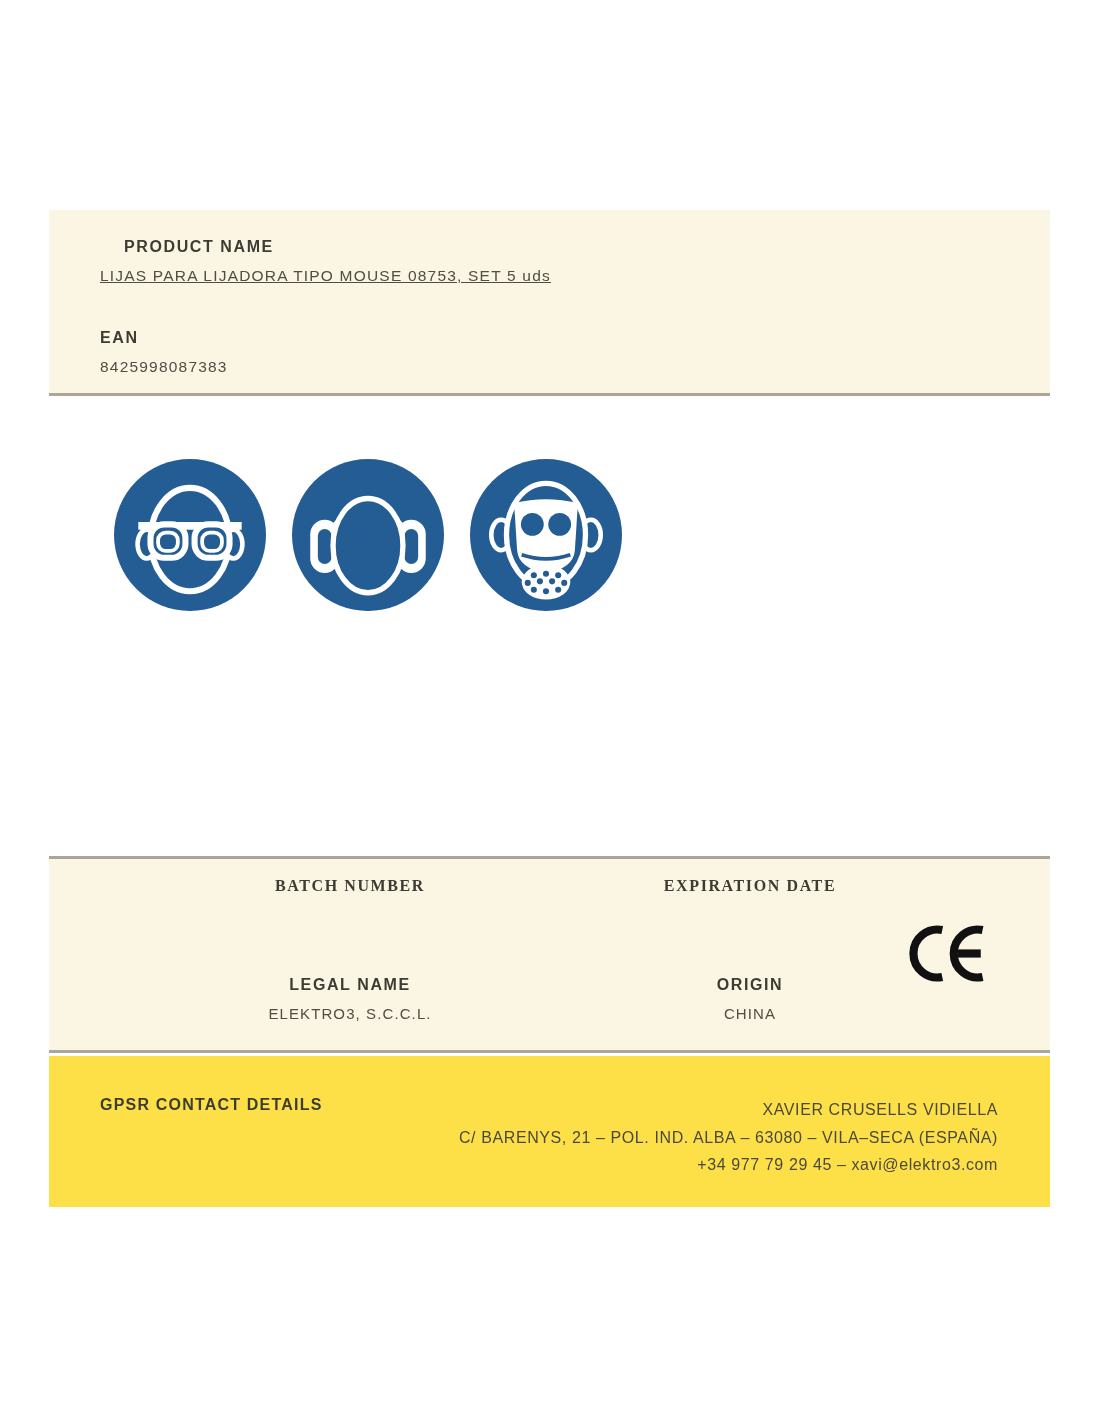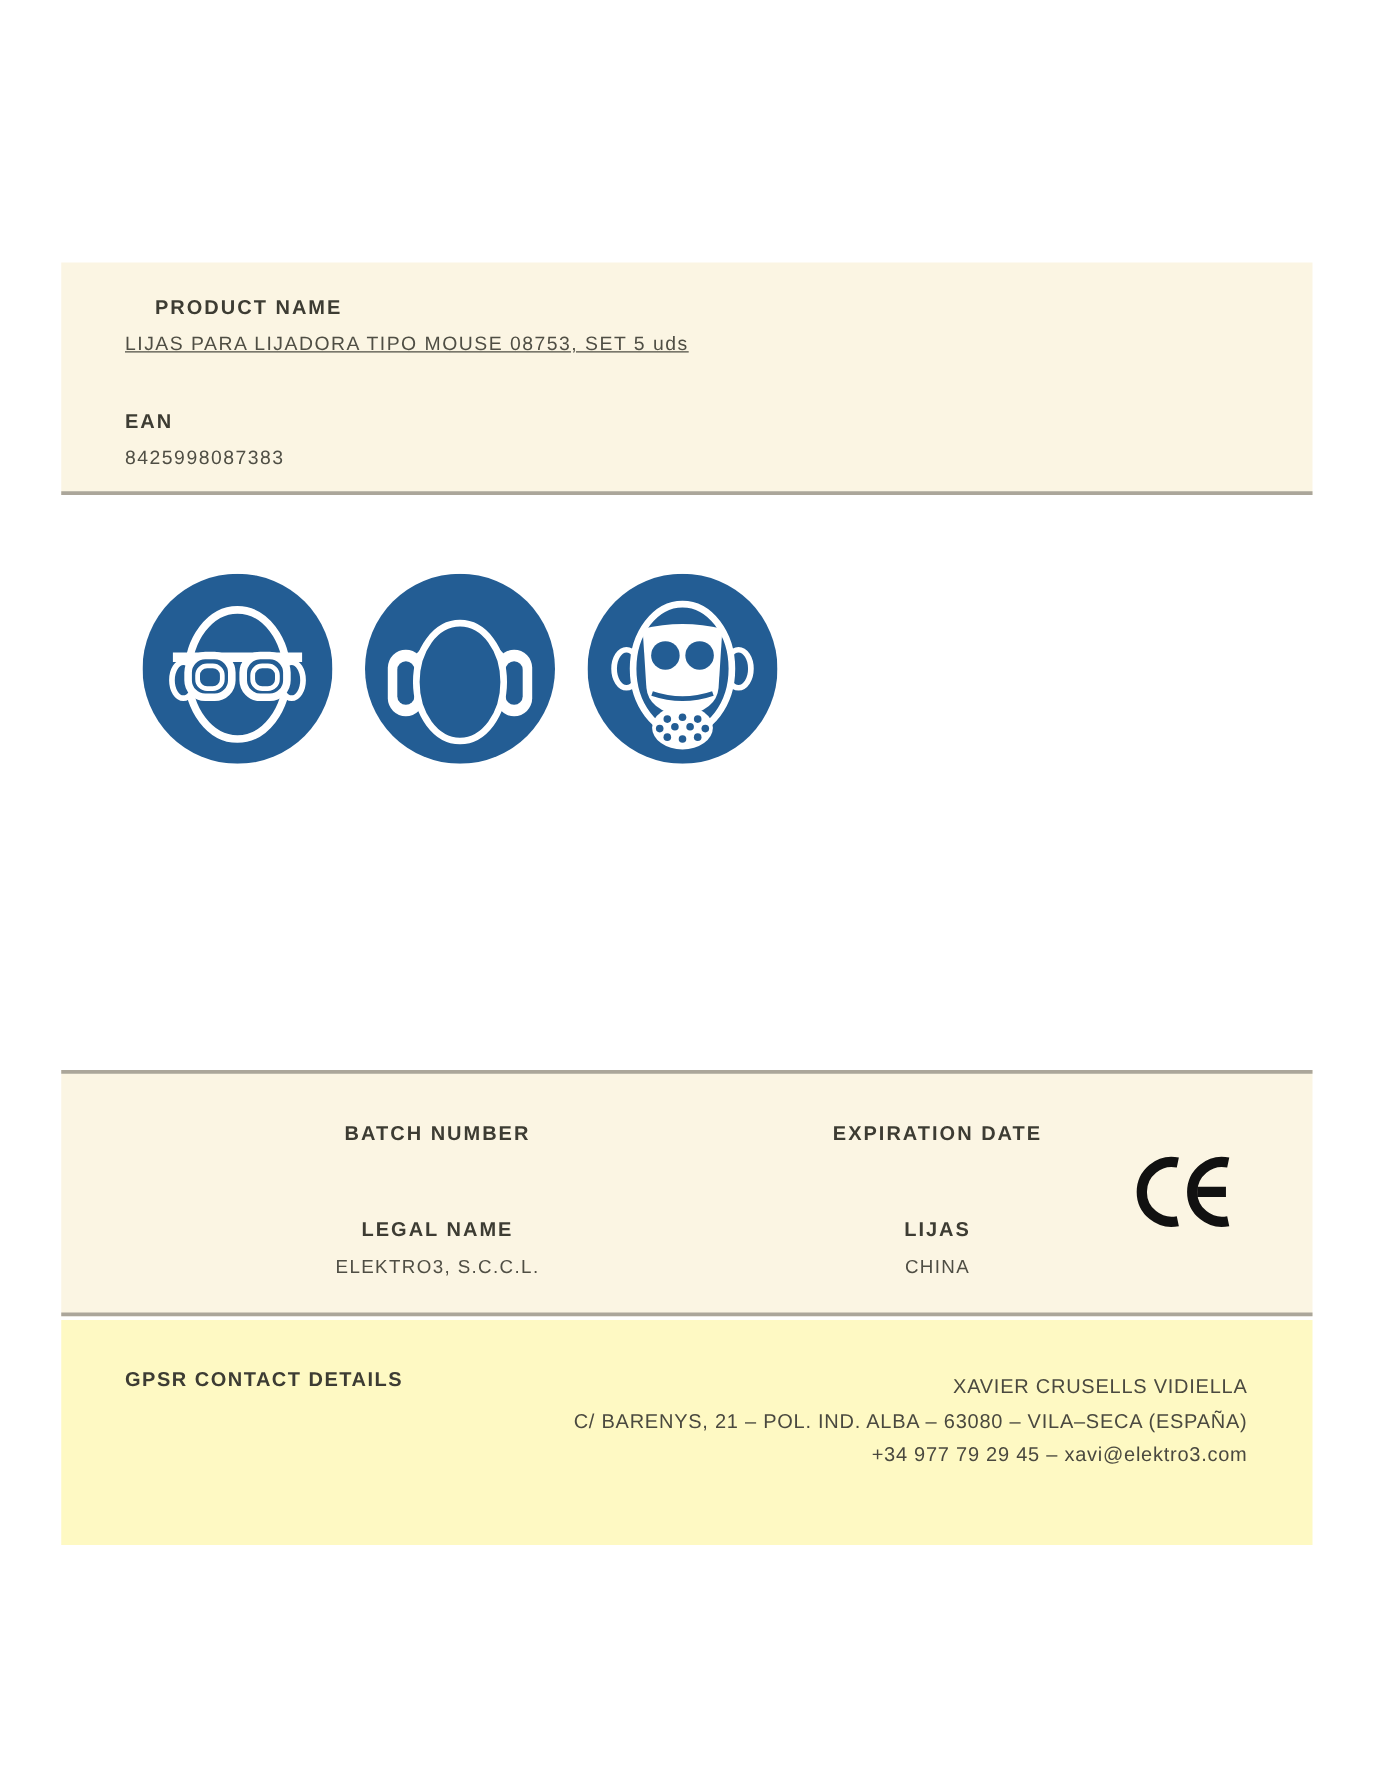--- a/index.html
+++ b/index.html
@@ -47,30 +47,30 @@
   
   .panel-batch {
     top: 856px; height: 197px;
     background: #fbf5e3;
     border-top: 3px solid #aba69a;
     border-bottom: 3px solid #aba69a;
   }
   .cell { position: absolute; width: 360px; text-align: center; }
   .col-a { left: 121px; }
   .col-b { left: 521px; }
-  .row-1 { top: 40px; }
+  .row-1 { top: 18px; font-family: Liberation Serif, serif; }
   .row-2 { top: 117px; }
   .row-3 { top: 146px; }
   .mid-value { font-size: 15px; letter-spacing: 1.1px; color: #4f4e44; }
   .ce-wrap { position: absolute; left: 858px; top: 63px; }
 
   
   .panel-gpsr {
-    top: 1056px; height: 180px;
-    background: #fef9c3;
+    top: 1056px; height: 151px;
+    background: #fde047;
   }
   .gpsr-title { position: absolute; left: 51px; top: 40px; letter-spacing: 1.2px; }
   .gpsr-contact {
     position: absolute; right: 52px; top: 40px;
     text-align: right;
     font-size: 16px;
     letter-spacing: 0.6px;
     color: #4a493f;
     line-height: 27.5px;
   }
@@ -143,21 +143,21 @@
     </span>
   </div>
 
   <section class="panel panel-batch">
     <div class="cell col-a row-1 label">BATCH NUMBER</div>
     <div class="cell col-b row-1 label">EXPIRATION DATE</div>
 
     <div class="cell col-a row-2 label">LEGAL NAME</div>
     <div class="cell col-a row-3 mid-value">ELEKTRO3, S.C.C.L.</div>
 
-    <div class="cell col-b row-2 label">LIJAS</div>
+    <div class="cell col-b row-2 label">ORIGIN</div>
     <div class="cell col-b row-3 mid-value">CHINA</div>
 
     <span class="ce-wrap">
       <svg width="82" height="63" viewBox="0 0 130 100">
         <g fill="none" stroke="#111111" stroke-width="13">
           <path d="M55.9 12.8 A38 38 0 1 0 55.9 87.2"></path>
           <path d="M119.9 12.8 A38 38 0 1 0 119.9 87.2"></path>
           <path d="M80.5 50 L117 50"></path>
         </g>
       </svg>

